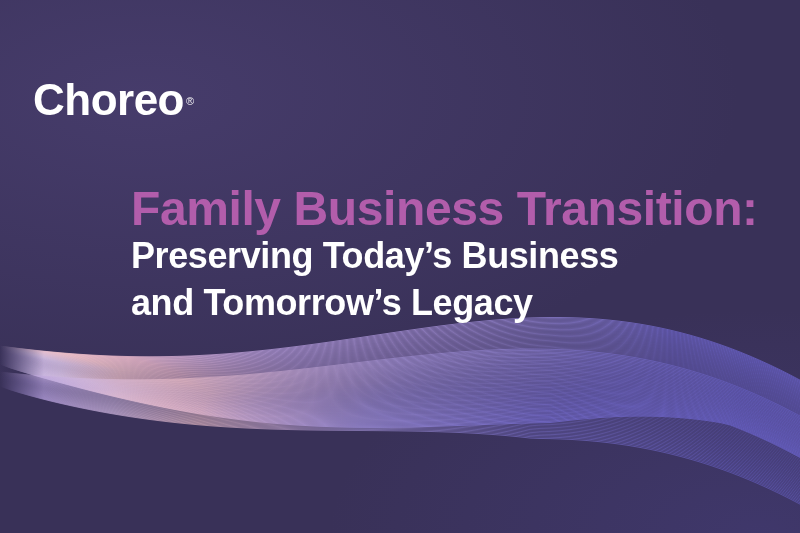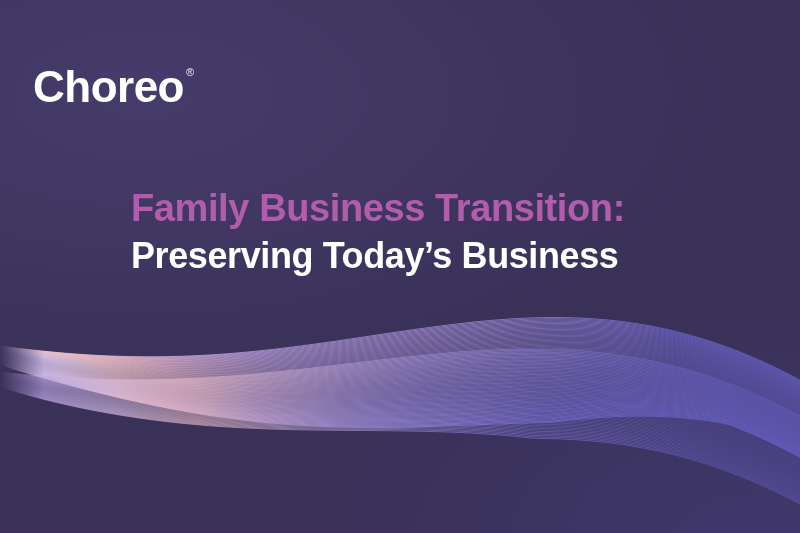--- a/index.html
+++ b/index.html
@@ -24,23 +24,23 @@
     background:
       radial-gradient(120% 90% at 18% 18%, rgba(86,73,130,0.45) 0%, rgba(57,49,88,0) 62%),
       radial-gradient(90% 70% at 95% 100%, rgba(78,70,150,0.30) 0%, rgba(57,49,88,0) 60%);
     pointer-events: none;
   }
 
   
   #logo {
     position: absolute;
     left: 33px;
-    top: 65px;
+    top: 78px;
     display: flex;
-    align-items: flex-start;
+    align-items: center;
     line-height: 1;
   }
   #logo-text {
     font-size: 44px;
     font-weight: 700;
     color: #ffffff;
     letter-spacing: -0.5px;
   }
   #logo-mark {
     font-size: 11px;
@@ -58,21 +58,21 @@
     top: 185px;
     margin: 0;
   }
   .hl-line {
     display: block;
     font-weight: 700;
     letter-spacing: -0.4px;
     white-space: nowrap;
   }
   .hl-accent {
-    font-size: 38px;
+    font-size: 48px;
     line-height: 47px;
     color: #b25dab;
     text-align: center;
   }
   .hl-main {
     font-size: 36px;
     line-height: 47px;
     color: #ffffff;
   }
 
@@ -298,15 +298,16 @@
   </svg>
 
   <div id="logo">
     <span id="logo-text">Choreo</span>
     <span id="logo-mark">®</span>
   </div>
 
   <h1 id="headline">
     <span class="hl-line hl-accent">Family Business Transition:</span>
     <span class="hl-line hl-main">Preserving Today’s Business</span>
+    <span class="hl-line hl-main">and Tomorrow’s Legacy</span>
   </h1>
 
 </div>
 
 </body></html>

